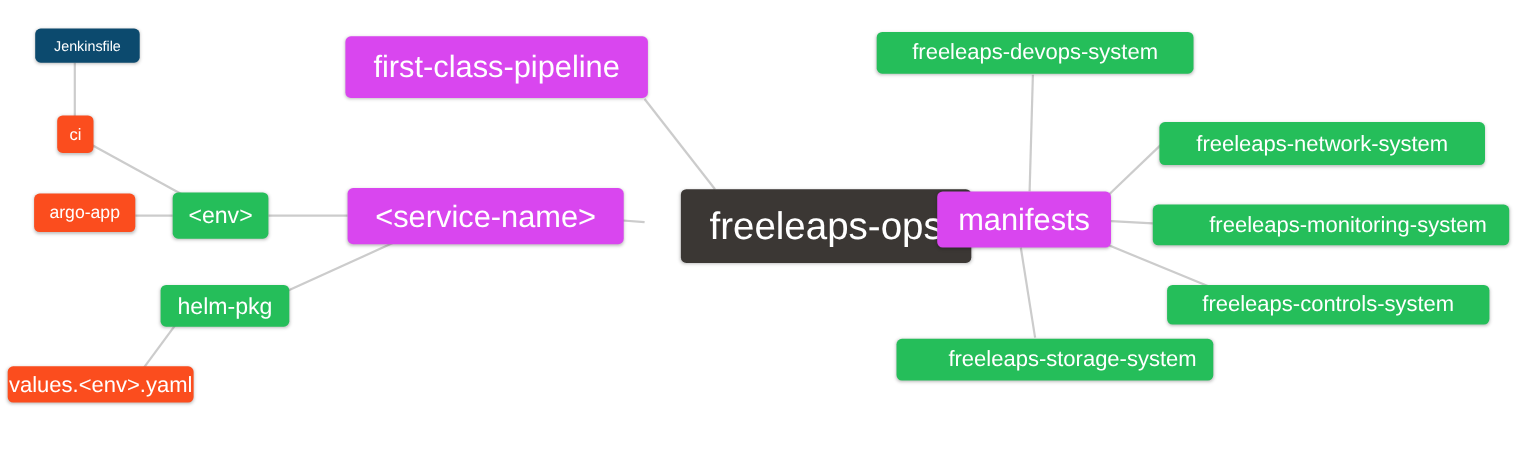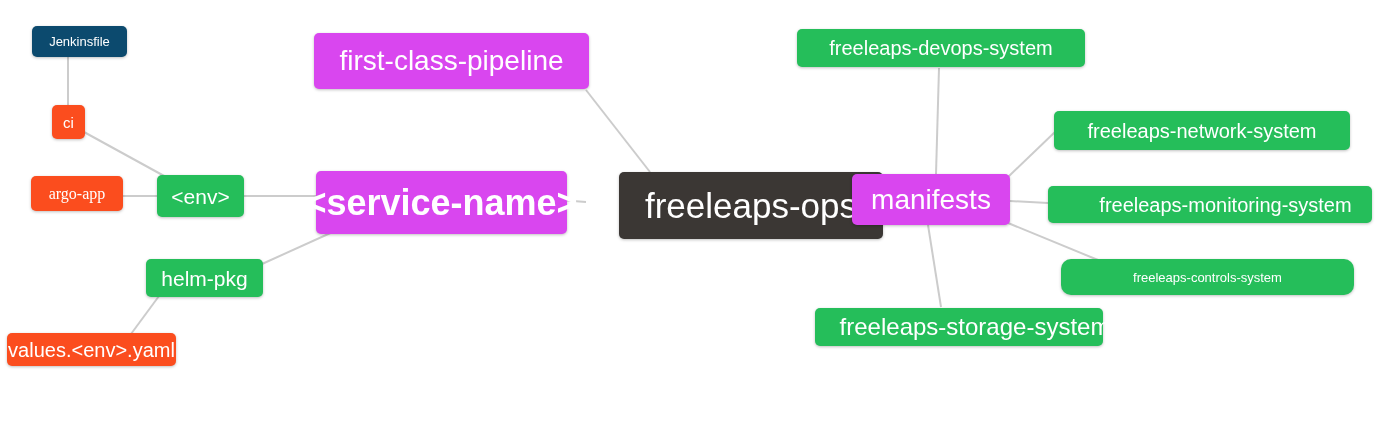--- a/index.html
+++ b/index.html
@@ -38,33 +38,33 @@
   }
   
   .c-blue  { background: #d946ef; }
   .c-dark  { background: #3B3734; }
   .c-green { background: #25BE5A; }
   .c-red   { background: #FB4D1E; }
   .c-amber { background: #0c4a6e; margin-left: 12px; }
   
   .n-jenkinsfile { left: 20px;   top: 26px;  width: 95px;  height: 31px; font-size: 13px; }
   .n-ci          { left: 52px;   top: 105px; width: 33px;  height: 34px; font-size: 15px; }
-  .n-argo-app    { left: 31px;   top: 176px; width: 92px;  height: 35px; font-size: 16px; font-family: Liberation Serif, serif; }
+  .n-argo-app    { left: 31px;   top: 176px; width: 92px;  height: 35px; font-size: 16px; }
   .n-env         { left: 157px;  top: 175px; width: 87px;  height: 42px; font-size: 21px; }
   .n-helm-pkg    { left: 146px;  top: 259px; width: 117px; height: 38px; font-size: 21px; }
   .n-values      { left: 7px;    top: 333px; width: 169px; height: 33px; font-size: 20px; }
   .n-fcp         { left: 314px;  top: 33px;  width: 275px; height: 56px; font-size: 28px; }
-  .n-service     { left: 316px;  top: 171px; width: 251px; height: 63px; font-size: 36px; font-weight: bold; }
+  .n-service     { left: 316px;  top: 171px; width: 251px; height: 51px; font-size: 28px; }
   .n-root        { left: 583px;  top: 172px; width: 264px; height: 67px; font-size: 35px; margin-left: 36px; }
   .n-manifests   { left: 852px;  top: 174px; width: 158px; height: 51px; font-size: 28px; }
   .n-devops      { left: 797px;  top: 29px;  width: 288px; height: 38px; font-size: 20px; }
   .n-network     { left: 1054px; top: 111px; width: 296px; height: 39px; font-size: 20px; }
   .n-monitoring  { left: 1048px; top: 186px; width: 324px; height: 37px; font-size: 20px; padding-left: 31px; }
-  .n-controls    { left: 1061px; top: 259px; width: 293px; height: 36px; font-size: 13px; border-radius: 10px; }
-  .n-storage     { left: 815px;  top: 308px; width: 288px; height: 38px; font-size: 24px; padding-left: 32px; }
+  .n-controls    { left: 1061px; top: 259px; width: 293px; height: 36px; font-size: 20px; }
+  .n-storage     { left: 815px;  top: 308px; width: 288px; height: 38px; font-size: 20px; padding-left: 32px; }
 </style>
 </head>
 <body>
 
 <div class="canvas">
 
   <svg class="edges" viewBox="0 0 1390 421" xmlns="http://www.w3.org/2000/svg">
     <g stroke="#cccccc" stroke-width="2" fill="none">
       <line x1="68" y1="57" x2="68" y2="106"></line>
       <line x1="84" y1="132" x2="166" y2="177"></line>

